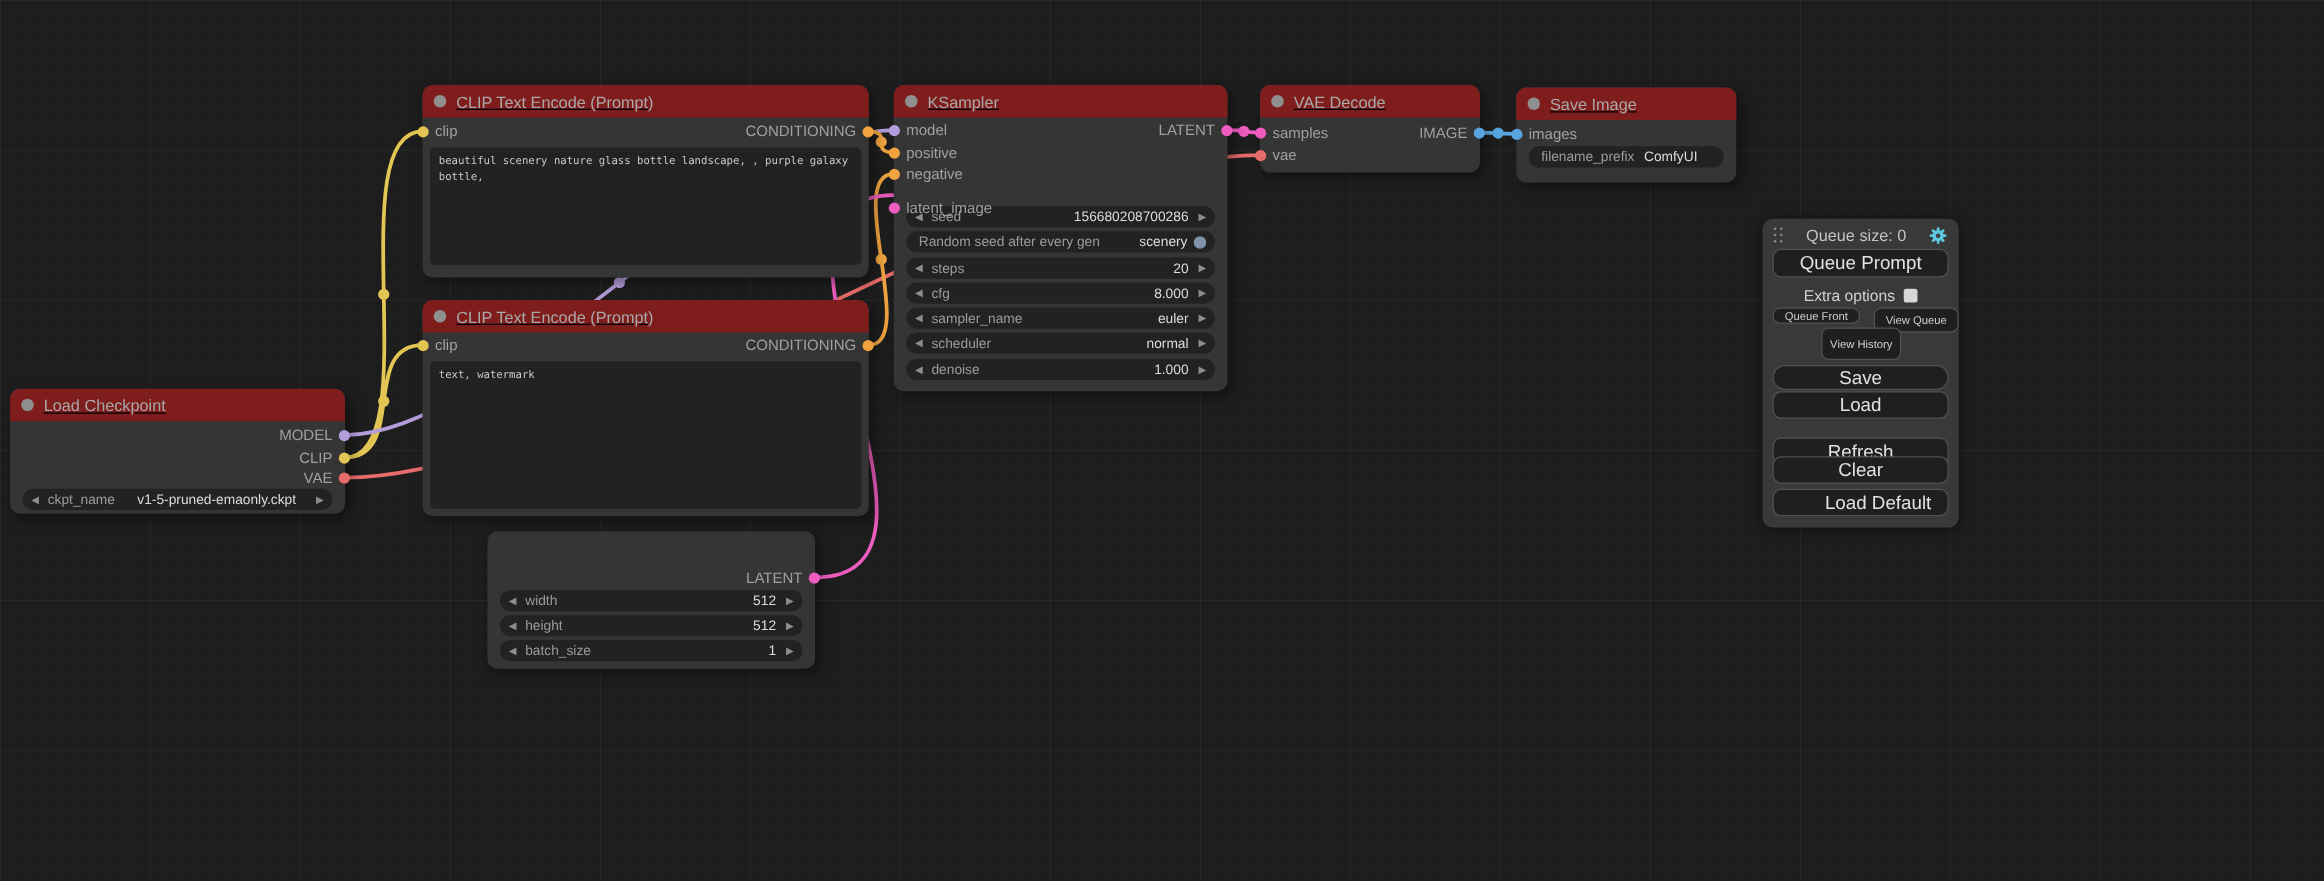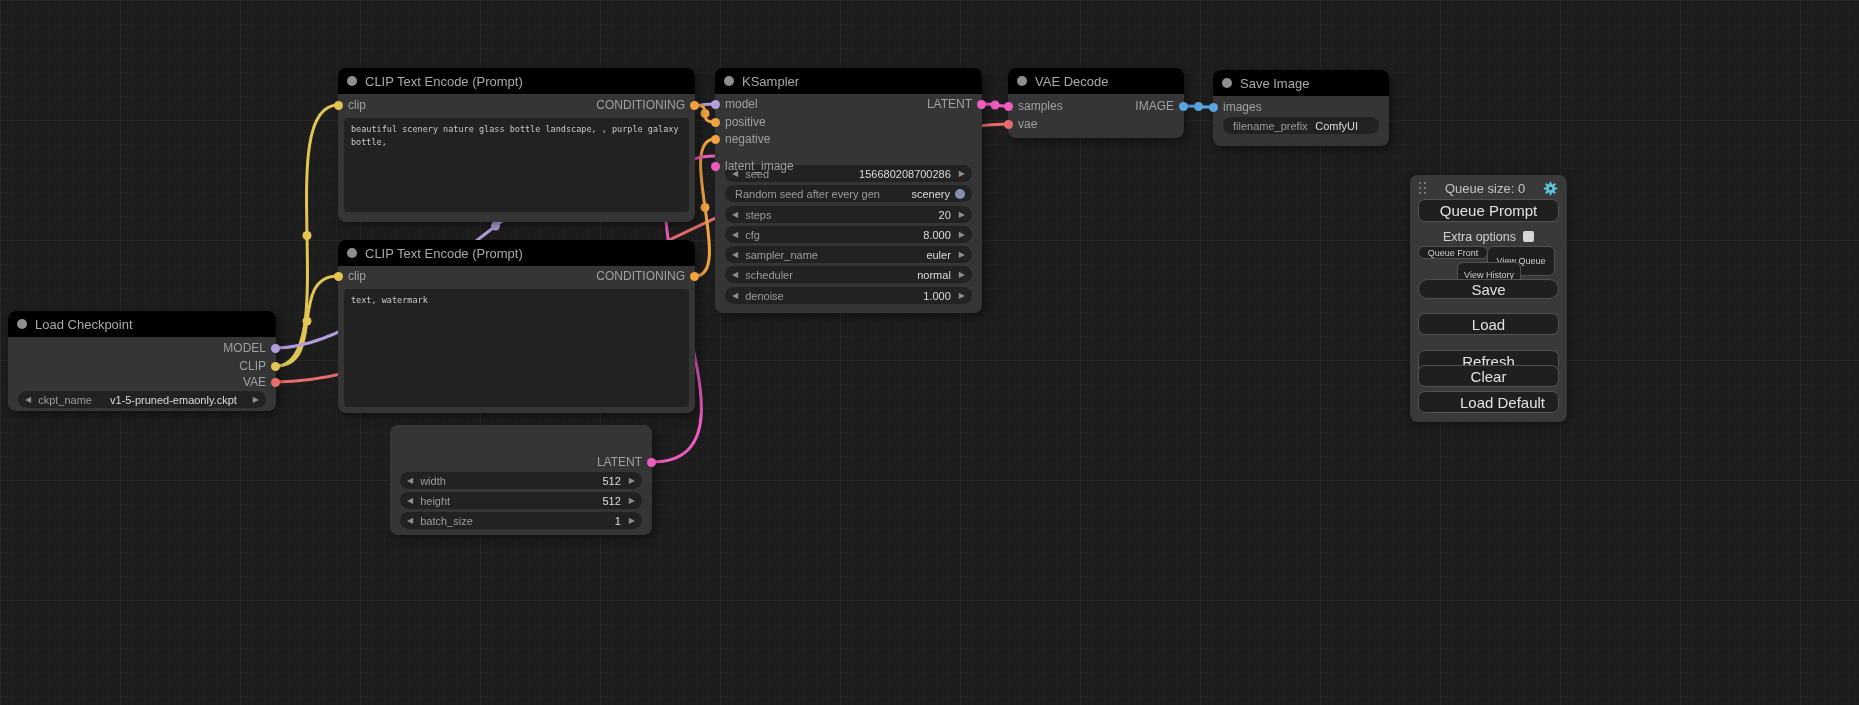--- a/index.html
+++ b/index.html
@@ -12,21 +12,21 @@
       linear-gradient(90deg, rgba(255,255,255,0.03) 1px, transparent 1px),
       linear-gradient(rgba(255,255,255,0.013) 1px, transparent 1px),
       linear-gradient(90deg, rgba(255,255,255,0.013) 1px, transparent 1px);
     background-size:120px 120px,120px 120px,12px 12px,12px 12px;
     position:relative;
   }
   .wires{position:absolute;left:0;top:0;z-index:1;}
   .wires path{fill:none;stroke-width:3;stroke-linecap:round;}
   .node{position:absolute;background:#353535;border-radius:8px;
         box-shadow:4px 4px 10px rgba(0,0,0,.4);z-index:2;}
-  .node-title{height:26px;background:#000000;border-radius:8px 8px 0 0;
+  .node-title{height:26px;background:#7f1d1d;border-radius:8px 8px 0 0;
         display:flex;align-items:center;gap:8px;padding:0 9px;text-decoration:underline;}
   .title-text{font-size:13px;color:#a9a9a9;white-space:nowrap;}
   .collapse-dot{width:10px;height:10px;border-radius:50%;background:#8f8f8f;flex:none;}
   .slot{position:absolute;height:14px;display:flex;align-items:center;gap:5px;
         font-size:12px;color:#9fa0a3;white-space:nowrap;z-index:3;}
   .slot.in{left:-4px;}
   .slot.out{right:-4px;}
   .dot{width:9px;height:9px;border-radius:50%;background:#888;flex:none;}
   .prompt-box{position:absolute;left:6px;right:6px;background:#222;border-radius:4px;
         padding:5px 7px;font-family:"DejaVu Sans Mono",monospace;font-size:8.5px;
@@ -285,22 +285,22 @@
           <circle cx="10" cy="10" r="2.4" fill="#3a3a3a"></circle>
         </svg>
       </span>
     </div>
     <div class="qbtn" style="top:24px;left:8px;right:8px;height:23px;">Queue Prompt</div>
     <div class="extra-options">
       <span>Extra options</span>
       <span class="checkbox"></span>
     </div>
     <div class="qbtn small" style="top:71px;left:8px;width:70px;height:13px;">Queue Front</div>
-    <div class="qbtn small" style="top:71px;right:12px;width:68px;height:30px;">View Queue</div>
+    <div class="qbtn small" style="top:71px;right:0;width:68px;height:20px;">View Queue</div>
     <div class="qbtn small" style="top:87px;left:47px;width:64px;height:26px;">View History</div>
-    <div class="qbtn" style="top:104px;left:8px;right:8px;height:20px;border-radius:11px;">Save</div>
+    <div class="qbtn" style="top:117px;left:8px;right:8px;height:20px;border-radius:11px;">Save</div>
     <div class="qbtn" style="top:138px;left:8px;right:8px;height:22px;">Load</div>
     <div class="qbtn" style="top:175px;left:8px;right:8px;height:22px;">Refresh</div>
     <div class="qbtn" style="top:190px;left:8px;right:8px;height:22px;">Clear</div>
     <div class="qbtn" style="top:216px;left:8px;right:8px;height:22px;padding-left:28px;">Load Default</div>
   </div>
 
 </div>
 
 </body></html>

